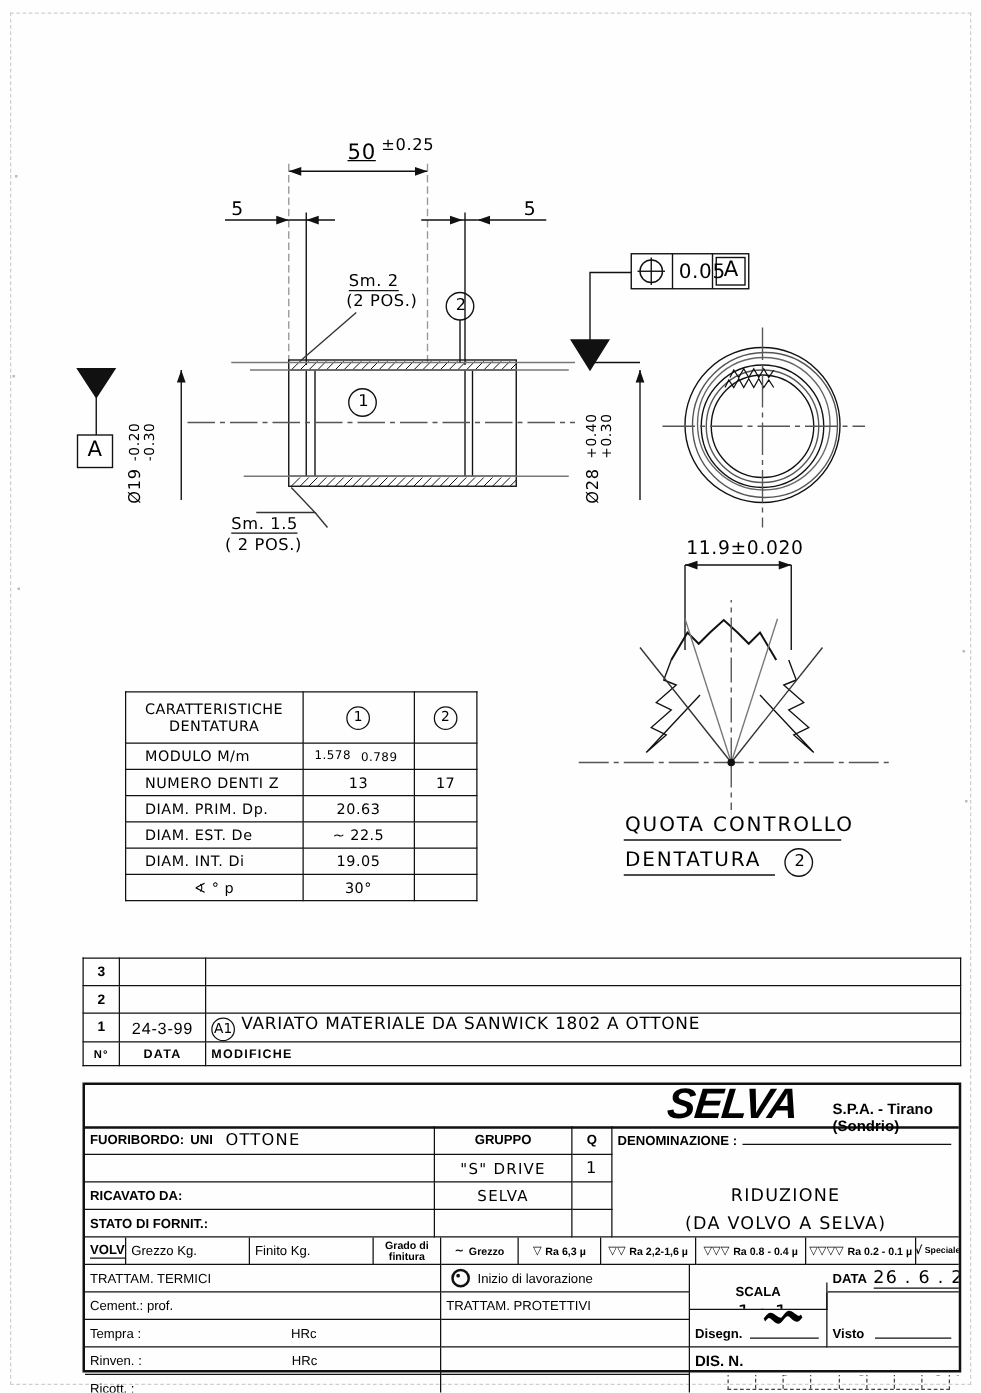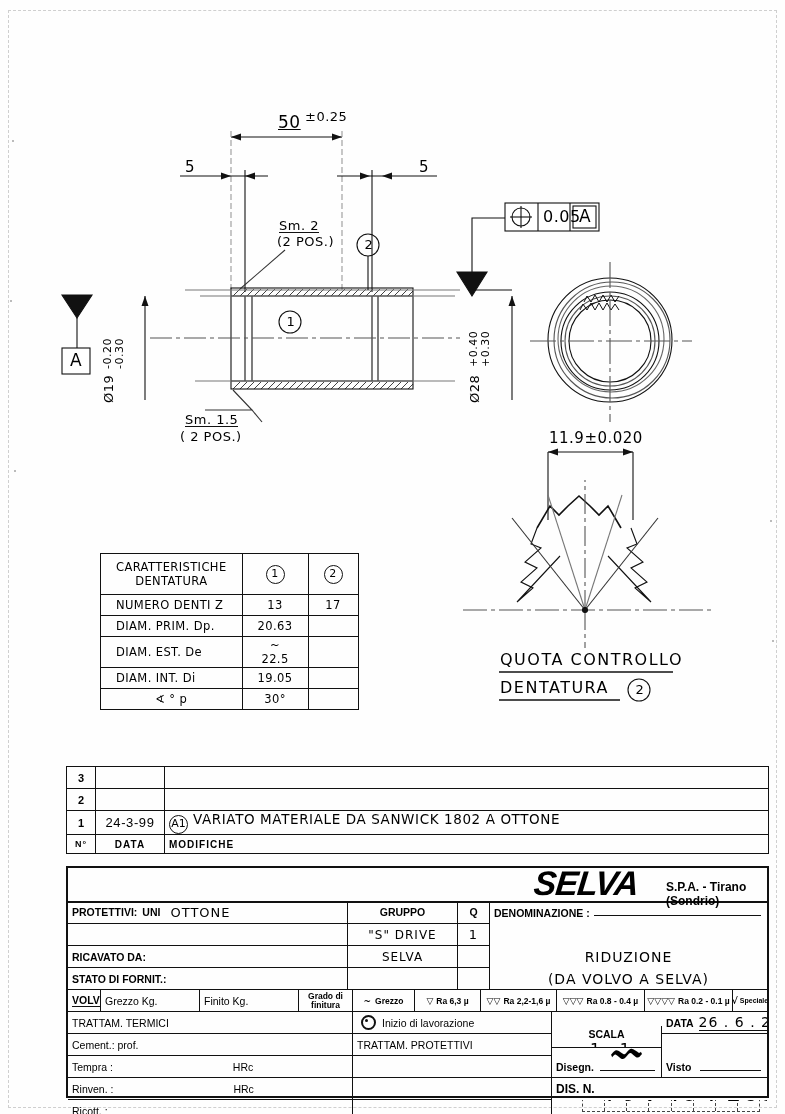--- a/index.html
+++ b/index.html
@@ -322,20 +322,29 @@
         <div style="text-align:center;">DENTATURA</div>
       </td>
       <td class="gt-c1">
         <span class="circnum">1</span>
       </td>
       <td class="gt-c2">
         <span class="circnum">2</span>
       </td>
     </tr>
     <tr>
+      <td>MODULO   M/m</td>
+      <td class="gt-c1">
+        <span class="frac">
+          <span class="num">1.578</span><span class="den">0.789</span>
+        </span>
+      </td>
+      <td class="gt-c2"></td>
+    </tr>
+    <tr>
       <td>NUMERO DENTI Z</td>
       <td class="gt-c1">13</td>
       <td class="gt-c2">17</td>
     </tr>
     <tr>
       <td>DIAM. PRIM.    Dp.</td>
       <td class="gt-c1">20.63</td>
       <td class="gt-c2"></td>
     </tr>
     <tr>
@@ -386,21 +395,21 @@
   <div class="tblock">
 
     <div class="tb-row1">
       <span class="selva">SELVA</span>
       <span class="selva-sub">S.P.A. - Tirano (Sondrio)</span>
     </div>
 
     <div class="tb-grid">
 
       <div class="cell cl" style="left:0;top:0;width:280px;height:23px;">
-        <b>PROTETTIVI:</b>
+        <b>FUORIBORDO:</b>
         <b style="margin-left:5px;">UNI</b>
         <span class="hfield" style="margin-left:10px;">OTTONE</span>
       </div>
       <div class="cell cc" style="left:280px;top:0;width:110px;height:23px;">
         <b>GRUPPO</b>
       </div>
       <div class="cell cc" style="left:390px;top:0;width:32px;height:23px;">
         <b>Q</b>
       </div>
       <div class="cell cl nb" style="left:422px;top:0;width:277px;height:23px;border-bottom:none;">

